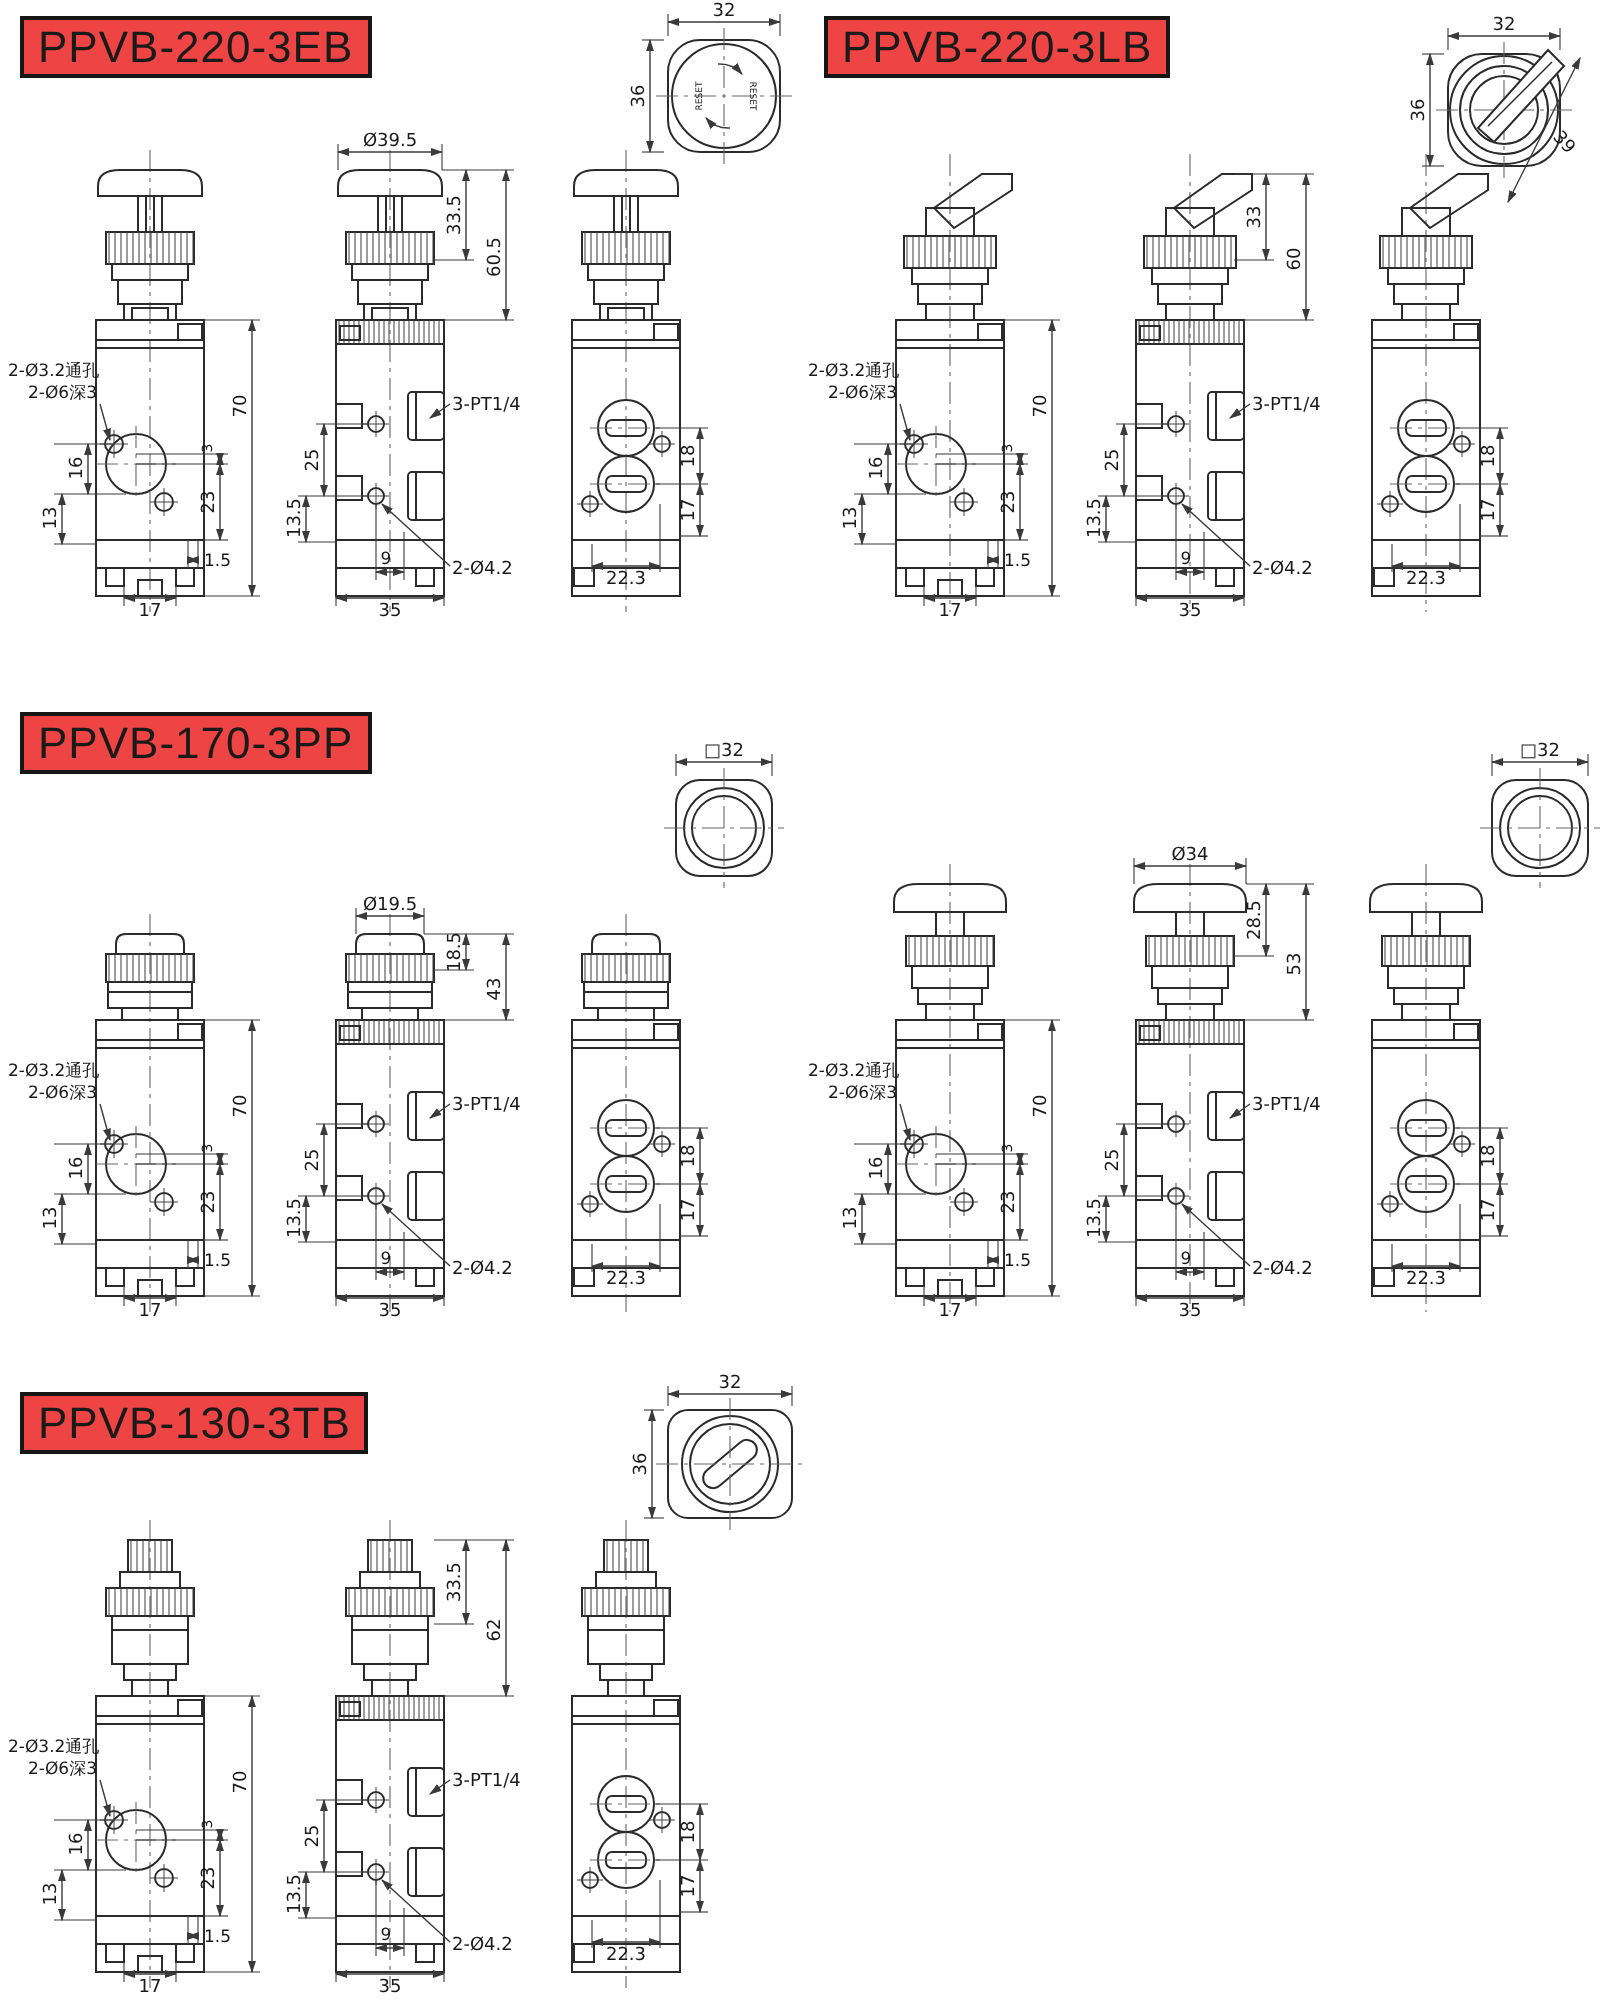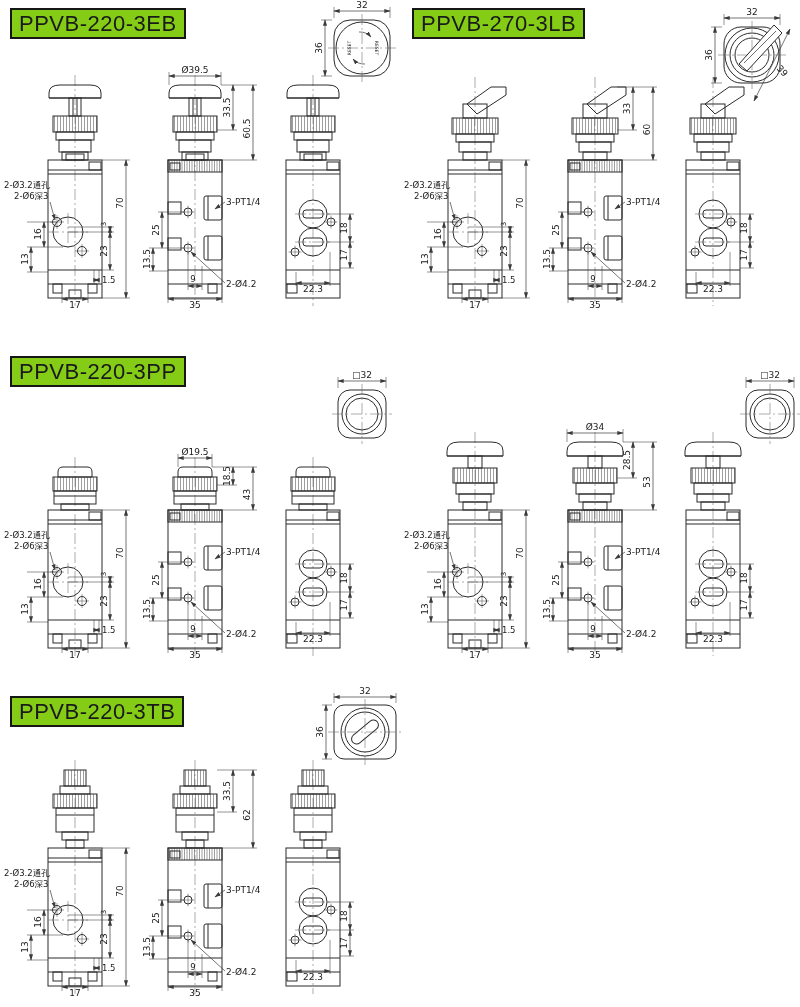--- a/index.html
+++ b/index.html
@@ -1,19 +1,19 @@
 <!DOCTYPE html>
 <html><head>
 <meta charset="utf-8">
 <style>
   html,body{margin:0;padding:0;background:#ffffff;}
   #stage{position:relative;width:800px;height:1007px;background:#fff;overflow:hidden;
          font-family:"Liberation Sans",sans-serif;}
   #dwg{position:absolute;left:0;top:0;}
-  .title{position:absolute;border:2.5px solid #161616;background:#84cc16;
+  .title{position:absolute;border:2.5px solid #161616;background:#ef4444;
          height:25px;line-height:25px;padding:1px 7px;white-space:nowrap;
          font-size:22px;color:#1a1a1a;letter-spacing:0.5px;
          font-family:"Liberation Sans",sans-serif;}
   text{font-family:"DejaVu Sans",sans-serif;}
 </style>
 </head>
 <body>
 
 <div id="stage">
   <svg id="dwg" width="800" height="1007" viewBox="0 0 800 1007">
@@ -1251,16 +1251,16 @@
           <line x1="334" y1="9" x2="396" y2="9" stroke="#3a3a3a" stroke-width="0.7" marker-start="url(#ar)" marker-end="url(#ar)"></line>
           <text x="365" y="6" fill="#1a1a1a" font-size="9" text-anchor="middle">32</text>
           <line x1="332" y1="17" x2="322" y2="17" stroke="#3a3a3a" stroke-width="0.55"></line>
           <line x1="332" y1="71" x2="322" y2="71" stroke="#3a3a3a" stroke-width="0.55"></line>
           <line x1="326" y1="17" x2="326" y2="71" stroke="#3a3a3a" stroke-width="0.7" marker-start="url(#ar)" marker-end="url(#ar)"></line>
           <text x="323" y="44" fill="#1a1a1a" font-size="9" text-anchor="middle" transform="rotate(-90 323 44)">36</text>
         </g>
       </g>
     </svg>
   <div class="title" style="left:10px;top:8px"><span>PPVB-220-3EB</span></div>
-  <div class="title" style="left:412px;top:8px"><span>PPVB-270-3LB</span></div>
-  <div class="title" style="left:10px;top:356px"><span>PPVB-220-3PP</span></div>
-  <div class="title" style="left:10px;top:696px"><span>PPVB-220-3TB</span></div>
+  <div class="title" style="left:412px;top:8px"><span>PPVB-220-3LB</span></div>
+  <div class="title" style="left:10px;top:356px"><span>PPVB-170-3PP</span></div>
+  <div class="title" style="left:10px;top:696px"><span>PPVB-130-3TB</span></div>
 </div>
 
 </body></html>

